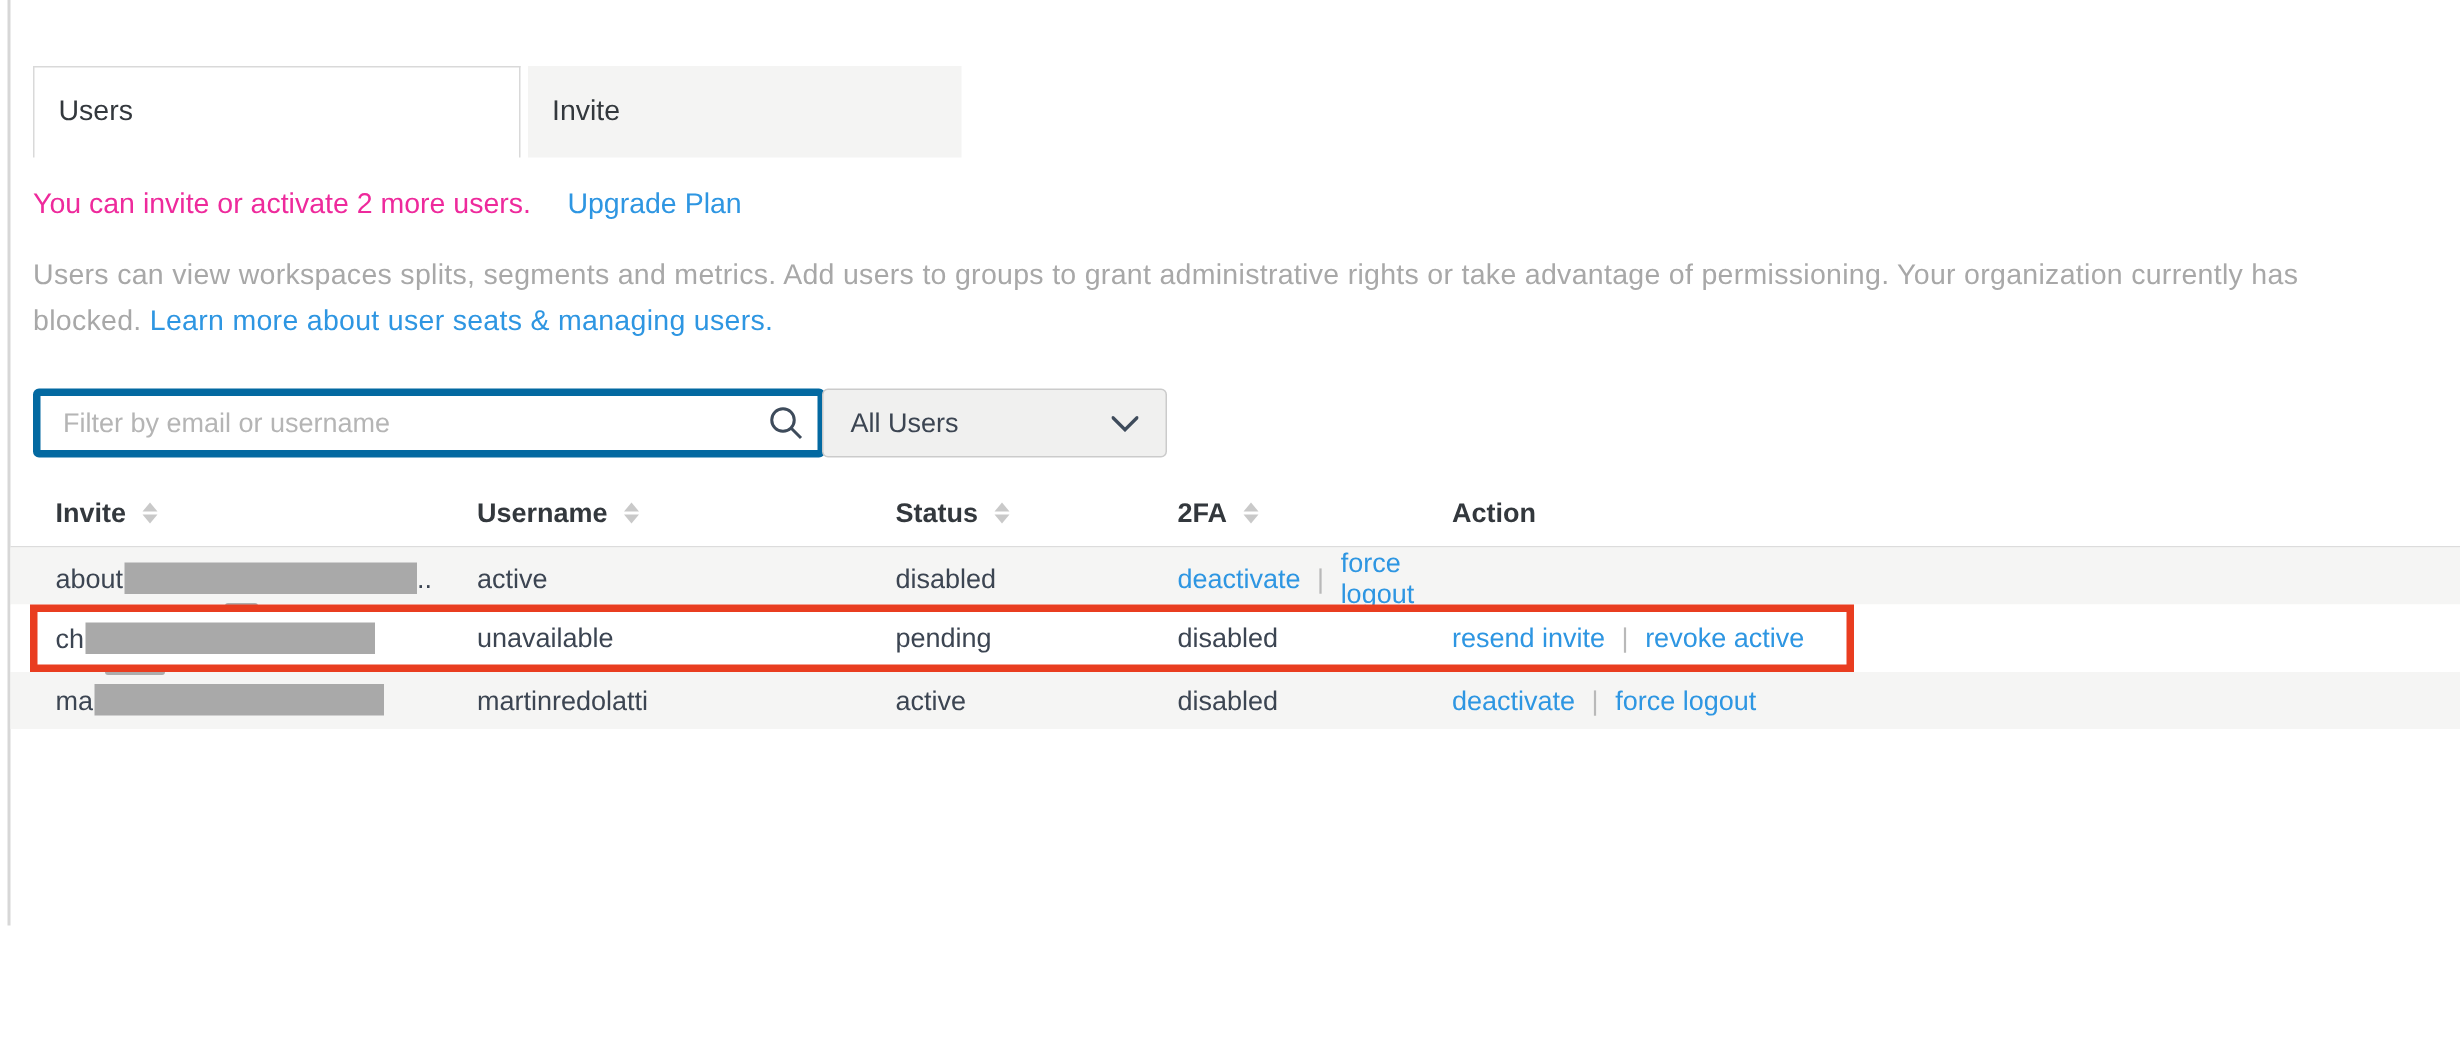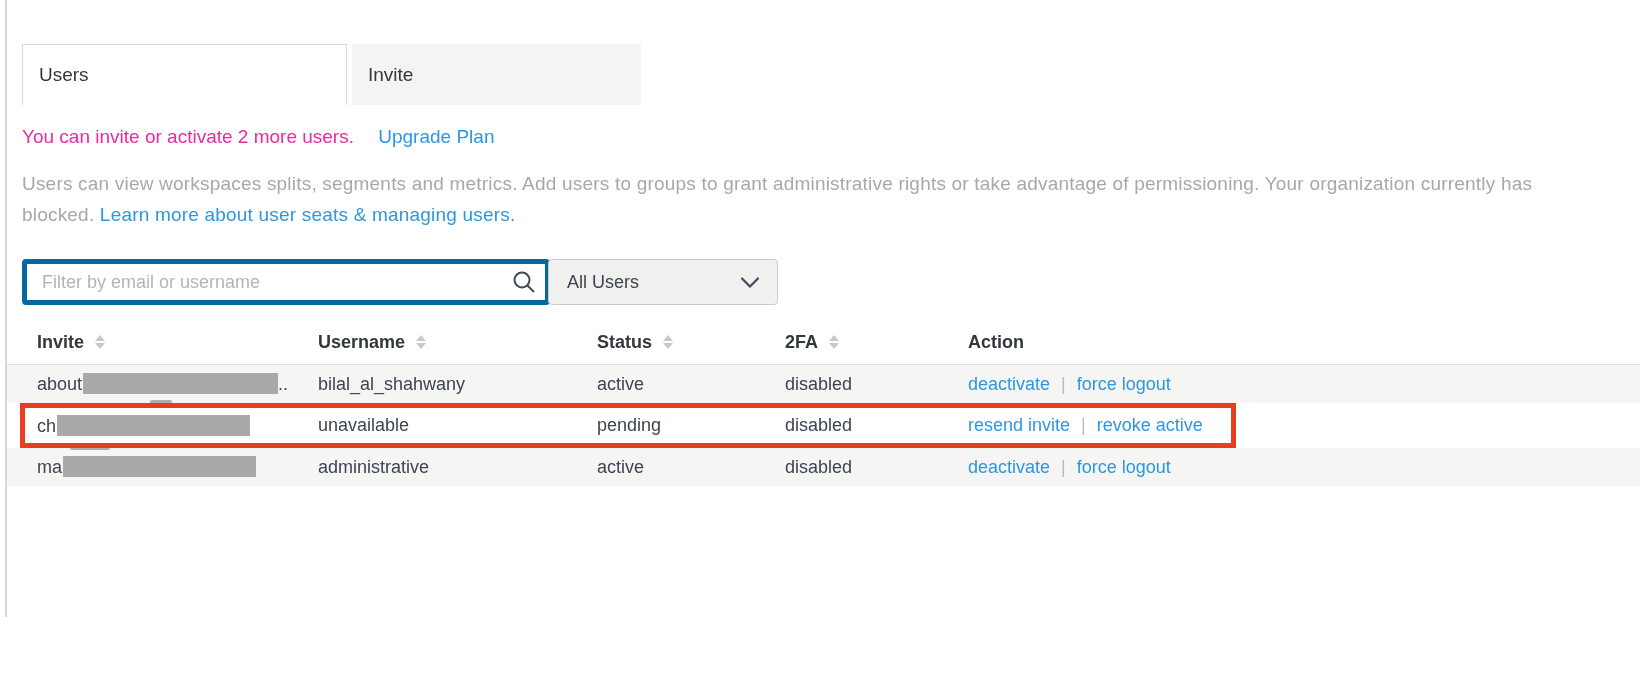--- a/index.html
+++ b/index.html
@@ -139,21 +139,20 @@
   </div>
 </div>
 
 <div class="tbody">
 
   <div class="row">
     <div class="cell-email">
       <span>about</span><span class="redact"></span><span>..</span>
       <span class="tail" style="left:113px; top:27px; width:22px;"></span>
     </div>
-    <div>bilal_al_shahwany</div>
     <div>active</div>
     <div>disabled</div>
     <div class="actions">
       <a class="action-link">deactivate</a>
       <span class="pipe">|</span>
       <a class="action-link">force logout</a>
     </div>
   </div>
 
   <div class="row hl">
@@ -168,21 +167,21 @@
       <a class="action-link">resend invite</a>
       <span class="pipe">|</span>
       <a class="action-link">revoke active</a>
     </div>
   </div>
 
   <div class="row">
     <div class="cell-email">
       <span>ma</span><span class="redact redact-sm"></span>
     </div>
-    <div>administrative</div>
+    <div>martinredolatti</div>
     <div>active</div>
     <div>disabled</div>
     <div class="actions">
       <a class="action-link">deactivate</a>
       <span class="pipe">|</span>
       <a class="action-link">force logout</a>
     </div>
   </div>
 
   <div class="hl-box"></div>

